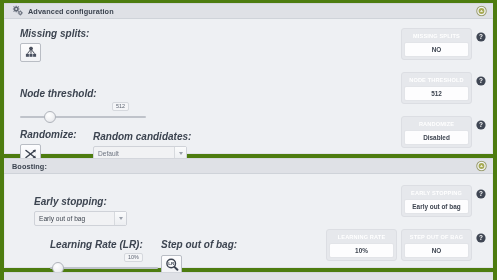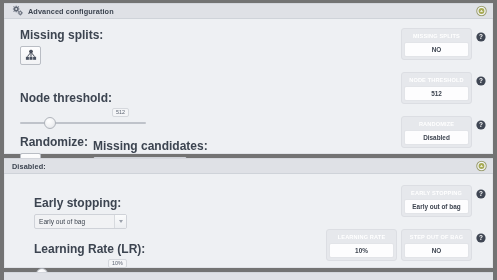--- a/index.html
+++ b/index.html
@@ -6,21 +6,21 @@
   html, body {
     margin: 0; padding: 0;
     width: 497px; height: 280px;
     background: #e9eaee;
     font-family: "Liberation Sans", sans-serif;
     overflow: hidden;
   }
   .screen {
     position: relative;
     width: 497px; height: 280px;
-    background: #737373;
+    background: #4d7c0f;
     padding: 3px 4px 0 4px;
   }
 
   
   .sec-head {
     position: relative;
     height: 16px;
     background: #dfe1e6;
     border-top: 1px solid #d3d6dc;
     border-bottom: 1px solid #cfd3d9;
@@ -46,25 +46,26 @@
   .sec-body {
     position: relative;
     background: #eef0f3;
     border-left: 1px solid #e4e6ea;
     border-right: 1px solid #e4e6ea;
     border-bottom: 1px solid #e1e3e8;
   }
   .left-pane { padding: 9px 0 9px 15px; }
 
   .field-label {
-    font-size: 12px;
+    font-size: 10px;
     font-weight: bold;
     color: #3c4450;
     margin: 0 0 4px 0;
     white-space: nowrap;
+    font-style: italic;
   }
 
   
   .icon-btn {
     width: 21px; height: 19px;
     background: linear-gradient(#fdfdfe,#f2f3f5);
     border: 1px solid #b9bdc4;
     border-radius: 2px;
     display: flex; align-items: center; justify-content: center;
     cursor: pointer;
@@ -154,21 +155,21 @@
     font-size: 6.4px;
     font-weight: bold;
     color: #3d4450;
     text-align: center;
     padding: 3px 0;
     white-space: nowrap;
     overflow: hidden;
   }
   .help-icon { width: 10px; height: 10px; margin-top: 4px; cursor: pointer; flex: 0 0 auto; display:block; }
 
-  .row-flex { display: flex; align-items: flex-end; }
+  .row-flex { display: flex; align-items: center; }
 </style>
 </head>
 <body>
 
 <div class="screen">
 
   <div class="sec-head">
     <svg class="gears-icon" viewBox="0 0 12 12">
       <g fill="#6b7280">
         <circle cx="4.2" cy="4.0" r="2.5" fill="#5f6672"></circle>
@@ -231,21 +232,21 @@
               <g stroke="#3c4350" stroke-width="1.5" fill="none" stroke-linecap="round">
                 <path d="M2 2.5 L11 9.5"></path>
                   <path d="M2 9.5 L11 2.5"></path>
               </g>
               <path d="M11.4 1.6 L11.4 4.6 L8.6 2.6 Z" fill="#3c4350"></path>
               <path d="M11.4 10.4 L11.4 7.4 L8.6 9.4 Z" fill="#3c4350"></path>
             </svg>
           </div>
         </div>
         <div style="width:94px;">
-          <div class="field-label">Missing candidates:</div>
+          <div class="field-label">Random candidates:</div>
           <div class="sel">
             <span class="sel-val">Default</span>
             <span class="sel-arrow">
                 <span class="caret-dn"></span>
               </span>
           </div>
         </div>
       </div>
     </div>
 
@@ -277,48 +278,58 @@
         <div class="sum-val">Disabled</div>
       </div>
       <svg class="help-icon" viewBox="0 0 10 10">
         <circle cx="5" cy="5" r="4.6" fill="#3f4653"></circle>
         <text x="5" y="7.3" font-size="6.4" font-family="Liberation Sans, sans-serif" font-weight="bold" fill="#ffffff" text-anchor="middle">?</text>
       </svg>
     </div>
   </div>
 
   <div class="sec-head" style="margin-top:4px;">
-    <span class="sec-title">Disabled:</span>
+    <span class="sec-title">Boosting:</span>
     <svg class="collapse-btn" viewBox="0 0 12 12">
       <circle cx="6" cy="6" r="5.2" fill="#f3f4f6" stroke="#9a9d6e" stroke-width="1.1"></circle>
       <circle cx="6" cy="6" r="3.2" fill="#a8ab55"></circle>
       <path d="M4.3 6.8 L6 4.9 L7.7 6.8 Z" fill="#ffffff"></path>
     </svg>
   </div>
 
   <div class="sec-body" style="height:94px;">
     <div class="left-pane" style="padding-top:22px; padding-left:29px;">
 
       <div class="field-label">Early stopping:</div>
       <div class="sel dark" style="width:93px;">
         <span class="sel-val">Early out of bag</span>
         <span class="sel-arrow">
             <span class="caret-dn"></span>
           </span>
       </div>
 
       <div class="row-flex" style="margin-top:13px;">
-        <div style="width:111px;">
+        <div style="width:111px;margin-left:16px;">
           <div class="field-label">Learning Rate (LR):</div>
           <div class="slider-wrap" style="width:108px;">
             <div class="slider-badge" style="left:74px;">10%</div>
             <div class="slider-track"></div>
             <div class="slider-thumb" style="left:2px;"></div>
           </div>
         </div>
+        <div>
+          <div class="field-label">Step out of bag:</div>
+          <div class="icon-btn" style="margin-top:5px;">
+            <svg width="14" height="13" viewBox="0 0 14 13">
+              <circle cx="6.2" cy="5.5" r="4.3" fill="none" stroke="#3c4350" stroke-width="1.4"></circle>
+              <text x="6.2" y="7.4" font-size="4.4" font-family="Liberation Sans, sans-serif" font-weight="bold" fill="#3c4350" text-anchor="middle">LR</text>
+              <path d="M9.4 8.9 L12.4 11.8" stroke="#3c4350" stroke-width="2" stroke-linecap="round"></path>
+            </svg>
+          </div>
+        </div>
       </div>
     </div>
 
     <div class="summary" style="right:6px; top:11px;">
       <div class="sum-box">
         <div class="sum-cap">EARLY STOPPING</div>
         <div class="sum-val">Early out of bag</div>
       </div>
       <svg class="help-icon" viewBox="0 0 10 10">
         <circle cx="5" cy="5" r="4.6" fill="#3f4653"></circle>

